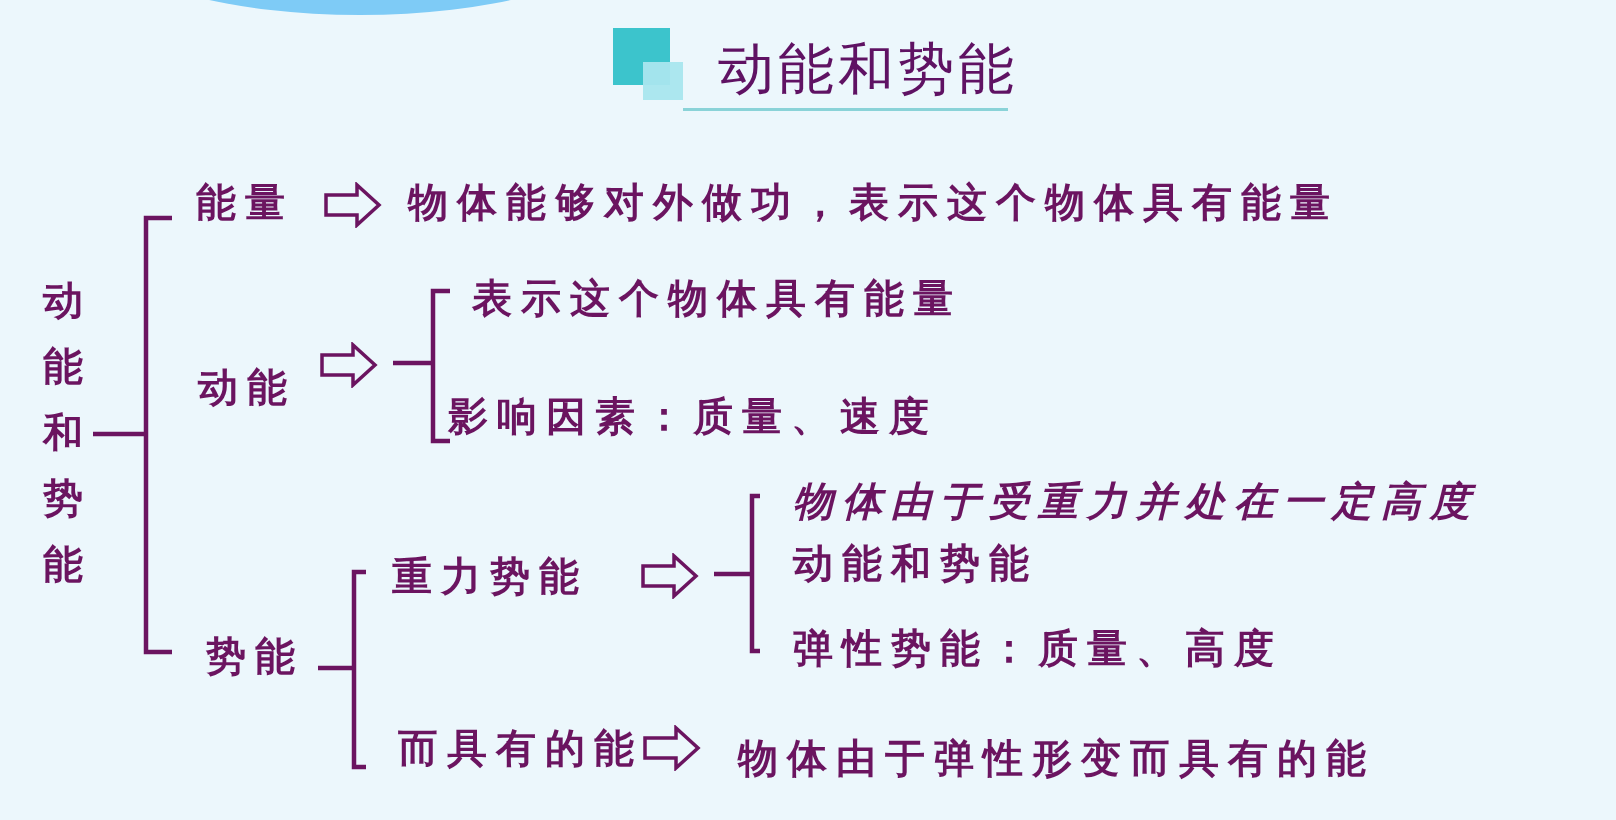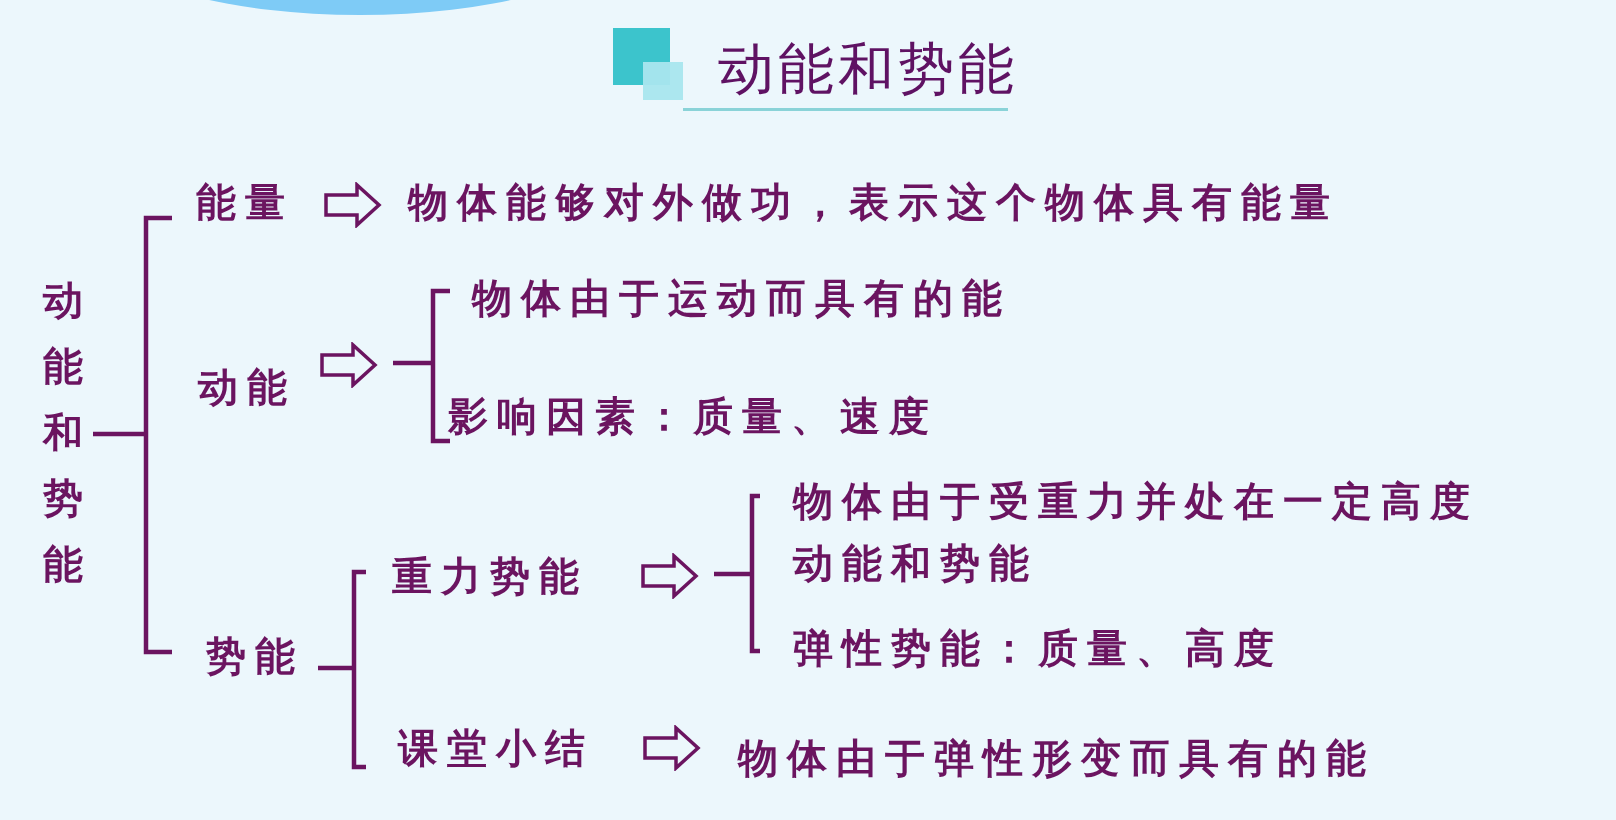--- a/index.html
+++ b/index.html
@@ -78,30 +78,30 @@
 <div class="txt" style="left:196px; top:176px;">能量</div>
 <svg class="arrow" style="left:323px; top:182px;" width="60" height="46">
   <path d="M3 13 L34 13 L34 3 L56 23 L34 43 L34 33 L3 33 Z" fill="none" stroke="#6b1460" stroke-width="3.5" stroke-linejoin="miter"></path>
 </svg>
 <div class="txt" style="left:408px; top:176px;">物体能够对外做功，表示这个物体具有能量</div>
 
 <div class="txt" style="left:198px; top:340px;margin-top:21px;">动能</div>
 <svg class="arrow" style="left:319px; top:342px;" width="60" height="46">
   <path d="M3 13 L34 13 L34 3 L56 23 L34 43 L34 33 L3 33 Z" fill="none" stroke="#6b1460" stroke-width="3.5"></path>
 </svg>
-<div class="txt" style="left:472px; top:272px;">物体由于运动而具有的能</div>
+<div class="txt" style="left:472px; top:272px;">表示这个物体具有能量</div>
 <div class="txt" style="left:448px; top:390px;">影响因素：质量、速度</div>
 
 <div class="txt" style="left:206px; top:630px;">势能</div>
 
 <div class="txt" style="left:392px; top:550px;">重力势能</div>
 <svg class="arrow" style="left:640px; top:553px;" width="60" height="46">
   <path d="M3 13 L34 13 L34 3 L56 23 L34 43 L34 33 L3 33 Z" fill="none" stroke="#6b1460" stroke-width="3.5"></path>
 </svg>
-<div class="txt" style="left:793px; top:475px;">物体由于受重力并处在一定高度</div>
+<div class="txt" style="left:793px; top:475px;font-style:italic;">物体由于受重力并处在一定高度</div>
 <div class="txt" style="left:793px; top:537px;">动能和势能</div>
 <div class="txt" style="left:793px; top:622px;">弹性势能：质量、高度</div>
 
-<div class="txt" style="left:398px; top:722px;">课堂小结</div>
+<div class="txt" style="left:398px; top:722px;">而具有的能</div>
 <svg class="arrow" style="left:642px; top:725px;" width="60" height="46">
   <path d="M3 13 L34 13 L34 3 L56 23 L34 43 L34 33 L3 33 Z" fill="none" stroke="#6b1460" stroke-width="3.5"></path>
 </svg>
 <div class="txt" style="left:738px; top:722px;margin-top:10px;">物体由于弹性形变而具有的能</div>
 
 </body></html>

